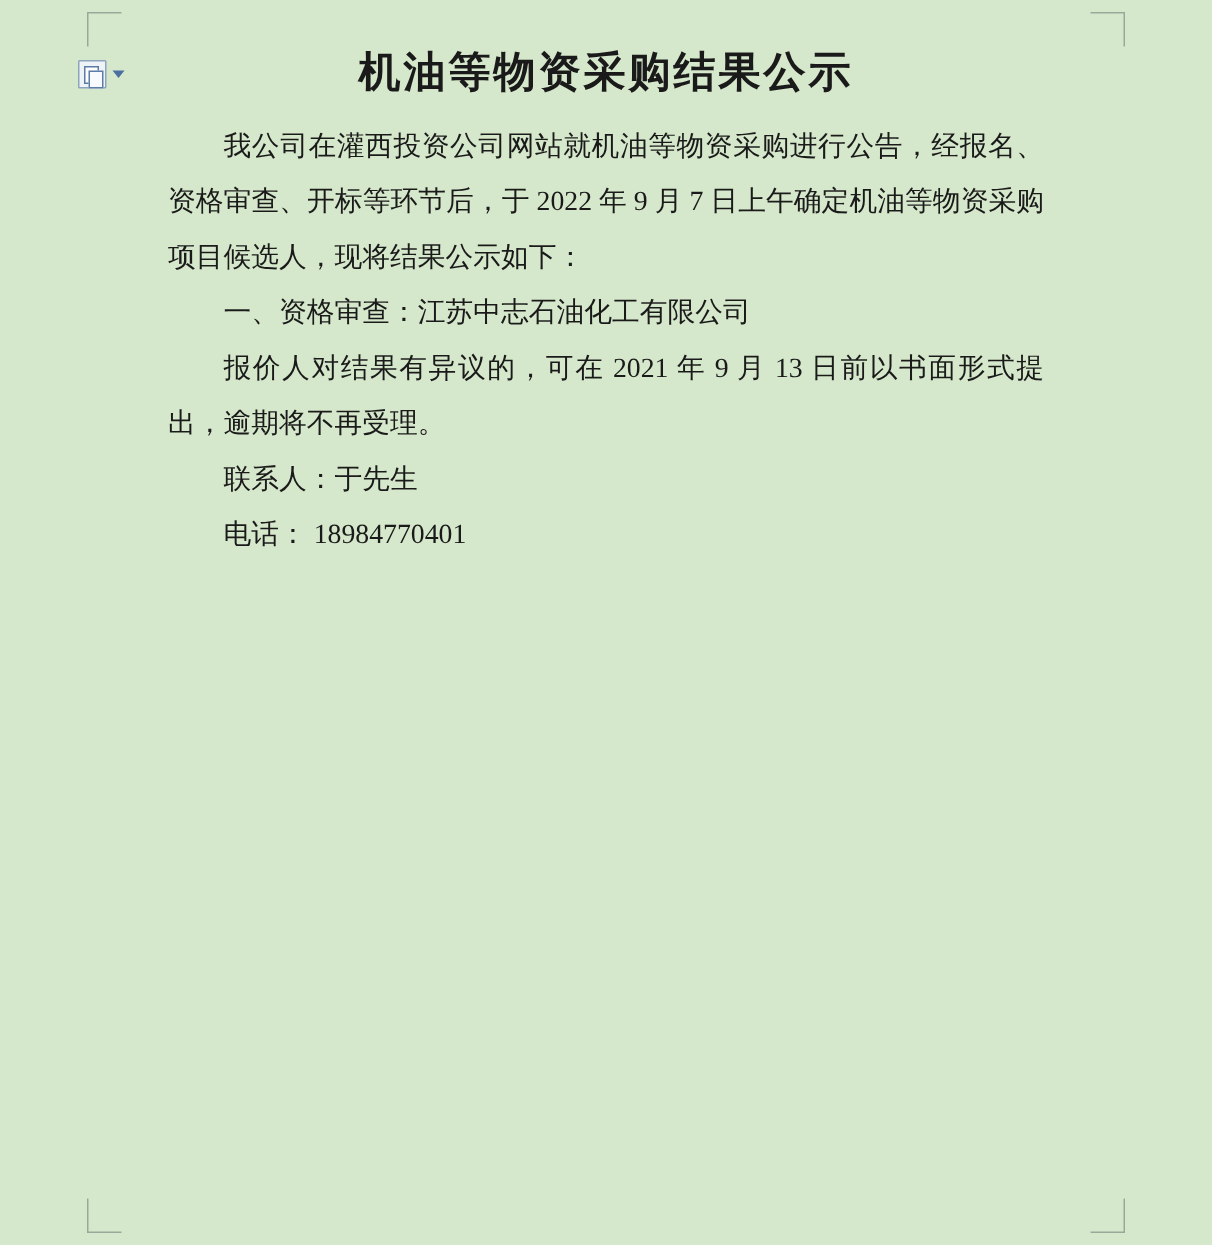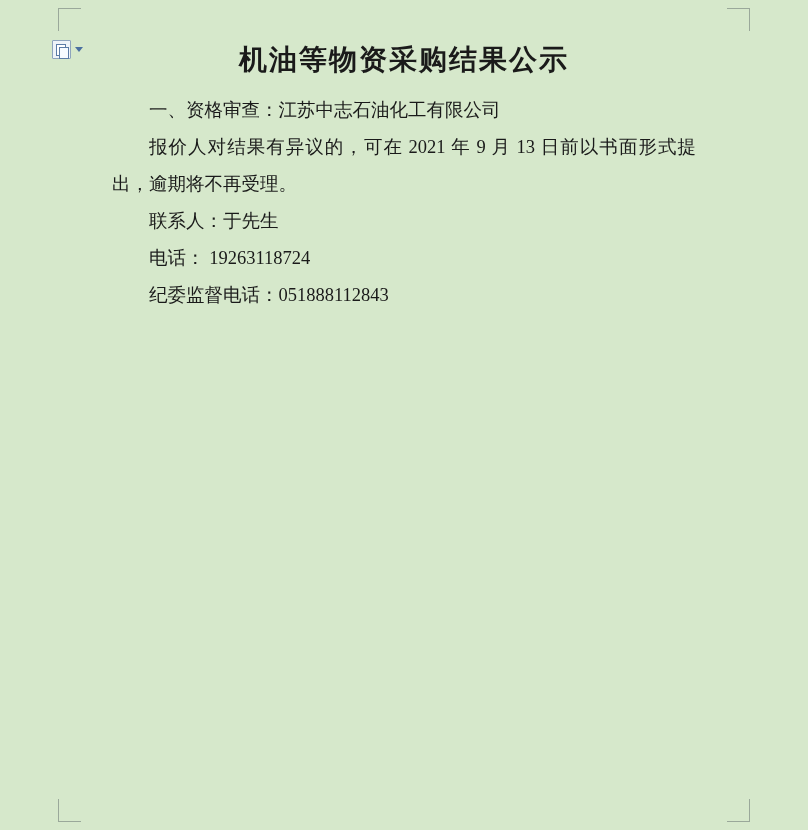--- a/index.html
+++ b/index.html
@@ -68,21 +68,21 @@
   #paste-control .caret {
     width: 0; height: 0;
     border-left: 4px solid transparent;
     border-right: 4px solid transparent;
     border-top: 5px solid #4a6fa0;
   }
 
   
   #doc {
     position: absolute;
-    top: 12px;
+    top: 0;
     left: 0;
     width: 808px;
     padding: 22px 112px 0 112px;
     box-sizing: border-box;
   }
   #doc-title {
     text-align: center;
     font-family: "Liberation Sans", sans-serif;
     font-weight: bold;
     font-size: 28px;
@@ -113,20 +113,20 @@
   <div class="crop-mark crop-br"></div>
 
   <div id="paste-control">
     <span class="glyph-box"></span>
     <span class="caret"></span>
   </div>
 
   <div id="doc">
     <h1 id="doc-title">机油等物资采购结果公示</h1>
 
+    <p class="para">我公司在灌西投资公司网站就机油等物资采购进行公告，经报名、资格审查、开标等环节后，于 2022 年 9 月 7 日上午确定机油等物资采购项目候选人，现将结果公示如下：</p>
     <p class="para tight">一、资格审查：江苏中志石油化工有限公司</p>
     <p class="para">报价人对结果有异议的，可在 2021 年 9 月 13 日前以书面形式提出，逾期将不再受理。</p>
     <p class="para tight">联系人：于先生</p>
-    <p class="para tight">电话：  19263118724</p>
-    <p class="para tight">纪委监督电话：051888112843</p>
+    <p class="para tight">电话：  18984770401</p>
   </div>
 
 </div>
 
 </body></html>

